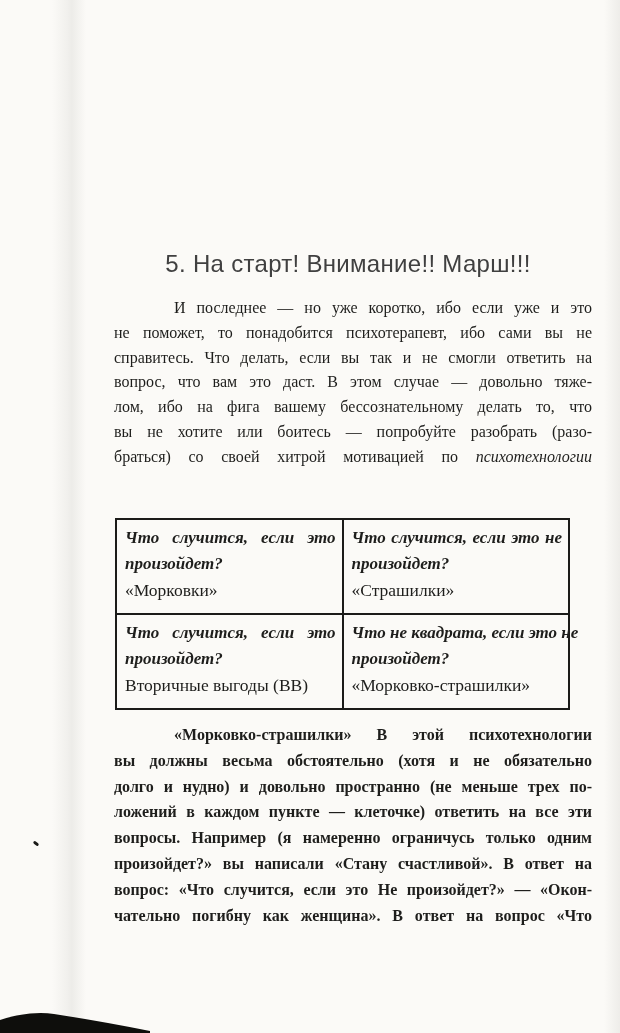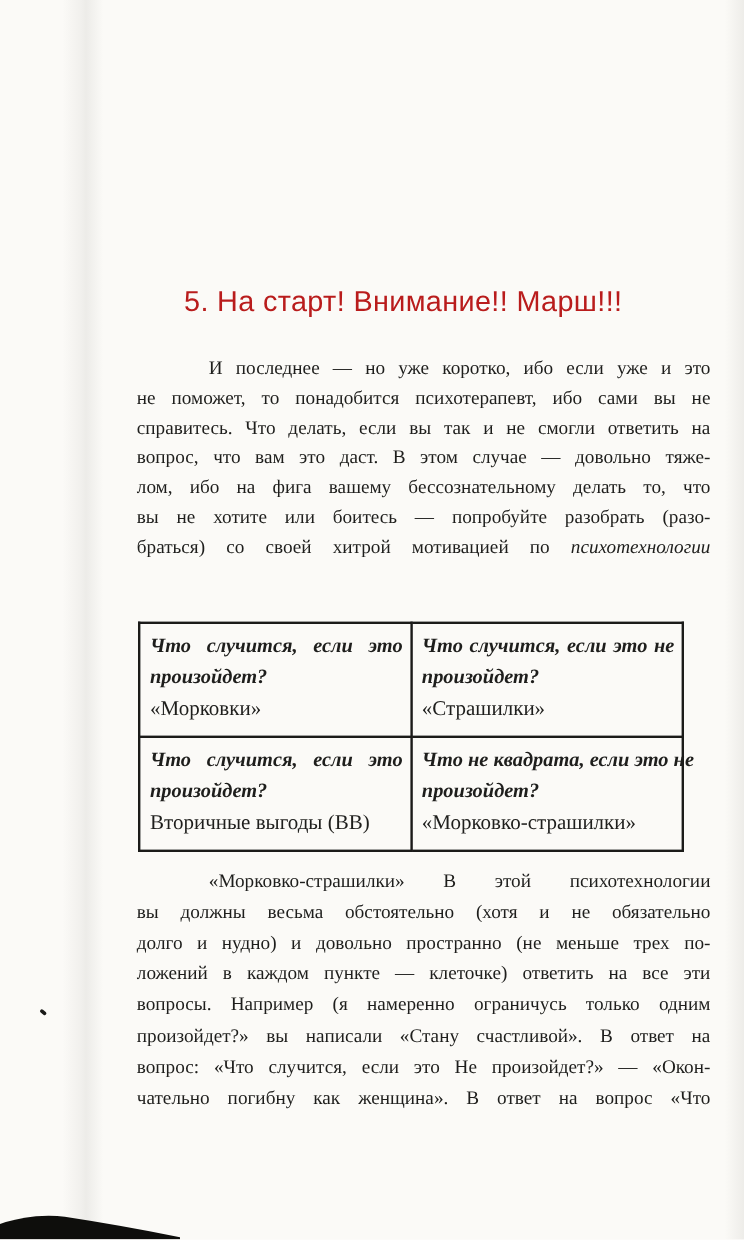--- a/index.html
+++ b/index.html
@@ -17,32 +17,32 @@
     background:linear-gradient(90deg, rgba(110,110,104,0) 0%, rgba(110,110,104,0.07) 45%, rgba(110,110,104,0.10) 58%, rgba(110,110,104,0) 100%);
     pointer-events:none;
   }
   .right-shade{
     position:absolute;right:0;top:0;width:16px;height:100%;
     background:linear-gradient(270deg, rgba(120,118,110,0.10), rgba(120,118,110,0));
     pointer-events:none;
   }
   .heading{
     position:absolute;left:97px;top:238px;width:478px;
-    margin:0;
+    margin:12px;
     font-family:"Liberation Sans", sans-serif;
     font-size:24px;font-weight:500;letter-spacing:0.3px;
-    text-align:center;color:#b91c1c;
+    text-align:center;color:#404040;
   }
   .para{
     position:absolute;left:86px;width:478px;
     font-size:16px;
     margin-left:28px;
   }
   .para1{top:296px;line-height:24.8px;}
-  .para2{top:722px;line-height:25.8px;}
+  .para2{top:722px;line-height:25.8px;font-weight:bold;}
   .line{
     display:block;
     text-align:justify;
     text-align-last:justify;
     white-space:nowrap;
   }
   .line.last{text-align-last:left;}
   .line.indent{padding-left:60px;}
   .line i{font-style:italic;}
   

